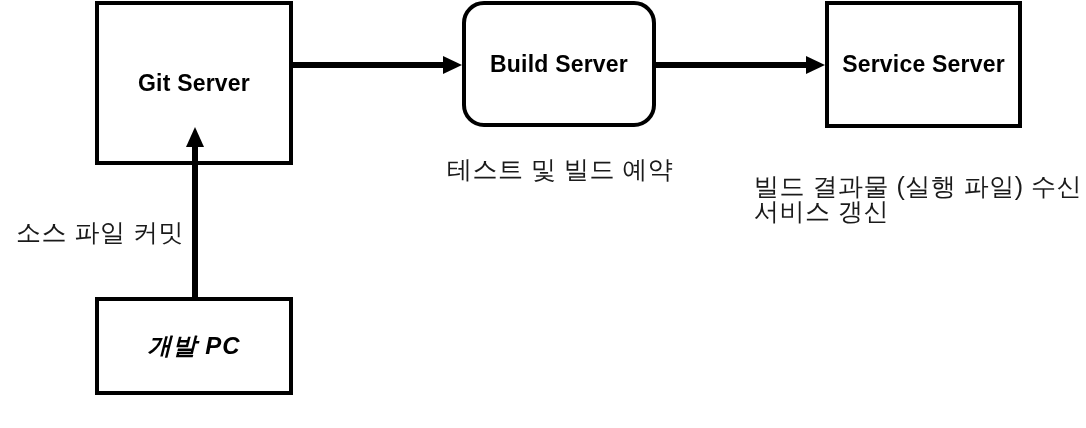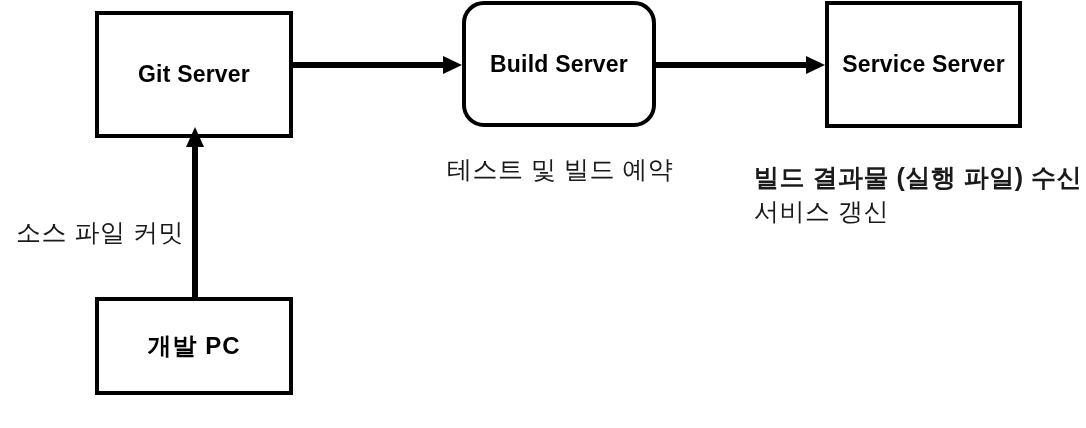--- a/index.html
+++ b/index.html
@@ -55,33 +55,33 @@
   .arrow-h svg, .arrow-v svg {
     display: block;
     overflow: visible;
   }
 </style>
 </head>
 <body>
 
 <div id="canvas">
 
-  <div class="node-box" style="left:95px; top:11px; width:198px; height:127px;">
+  <div class="node-box" style="left:95px; top:1px; width:198px; height:164px;">
     <span class="node-label">Git Server</span>
   </div>
 
   <div class="node-box" style="left:462px; top:1px; width:194px; height:126px;border-radius:22px;">
     <span class="node-label">Build Server</span>
   </div>
 
   <div class="node-box" style="left:825px; top:1px; width:197px; height:127px;">
     <span class="node-label">Service Server</span>
   </div>
 
-  <div class="node-box" style="left:95px; top:297px; width:198px; height:98px;">
+  <div class="node-box" style="left:95px; top:297px; width:198px; height:98px;font-style:italic;">
     <span class="node-label kr">개발 PC</span>
   </div>
 
   <div class="arrow-h" style="left:293px; top:55px; width:172px;">
     <svg width="172" height="20" viewBox="0 0 172 20">
       <line x1="0" y1="10" x2="157" y2="10" stroke="#000000" stroke-width="6"></line>
       <polygon points="169,10 150,19 150,1" fill="#000000"></polygon>
     </svg>
   </div>
 
@@ -96,17 +96,17 @@
     <svg width="20" height="174" viewBox="0 0 20 174">
       <line x1="10" y1="174" x2="10" y2="18" stroke="#000000" stroke-width="6"></line>
       <polygon points="10,1 19,21 1,21" fill="#000000"></polygon>
     </svg>
   </div>
 
   <div class="caption" style="left:16px; top:217px;">소스 파일 커밋</div>
 
   <div class="caption" style="left:447px; top:154px;">테스트 및 빌드 예약</div>
 
-  <div class="caption" style="left:754px; top:162px;font-weight:bold;">빌드 결과물 (실행 파일) 수신</div>
+  <div class="caption" style="left:754px; top:171px;">빌드 결과물 (실행 파일) 수신</div>
 
   <div class="caption" style="left:754px; top:196px;text-align:center;">서비스 갱신</div>
 
 </div>
 
 </body></html>

